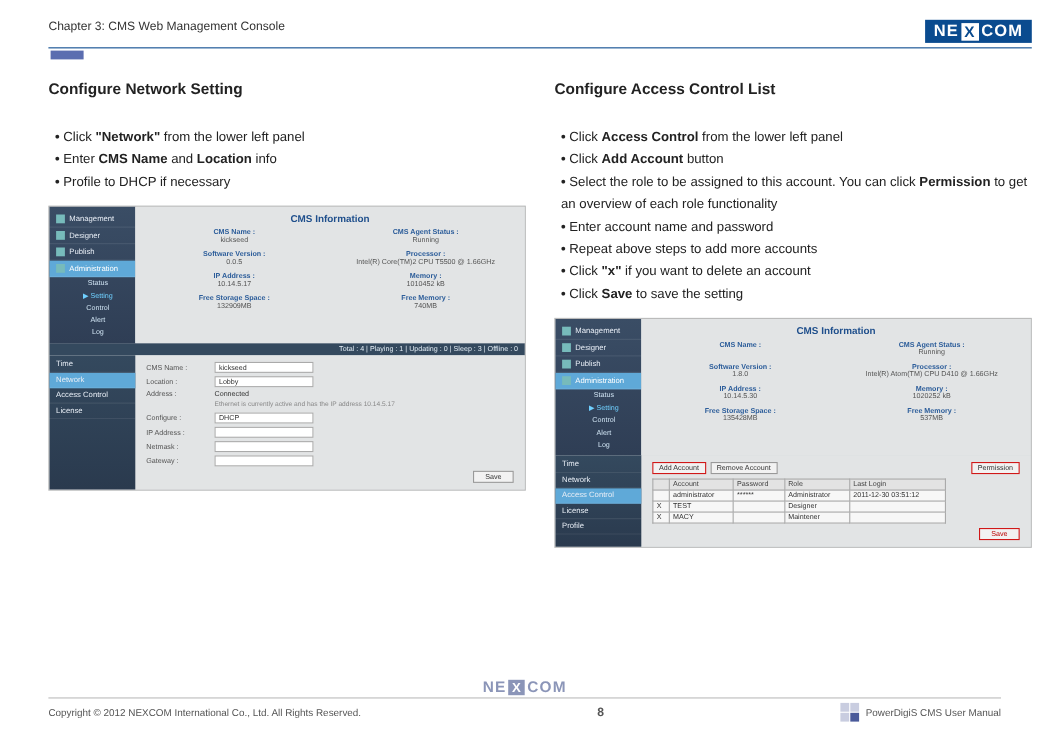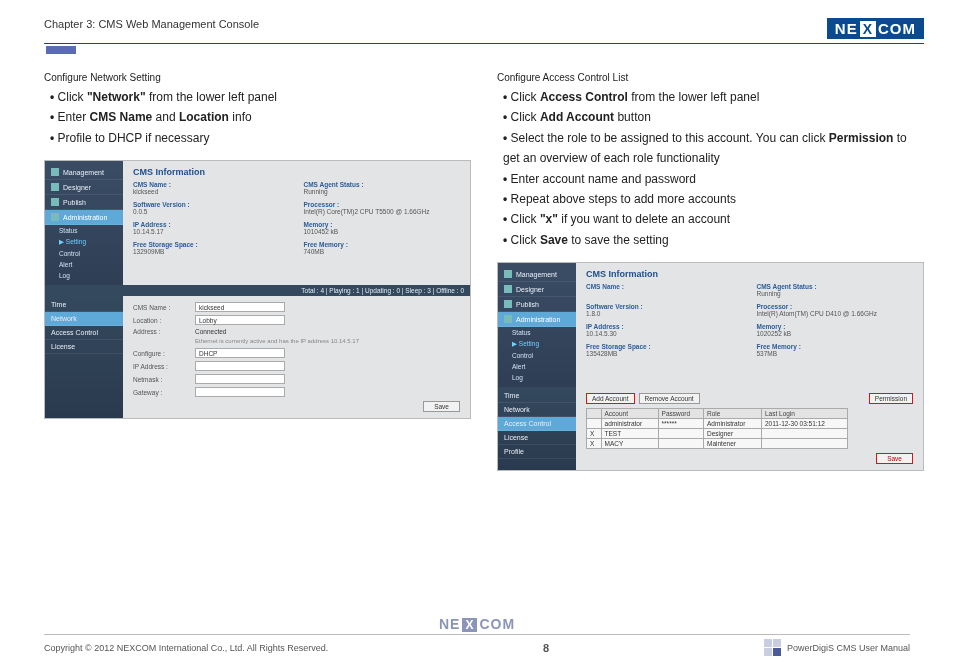--- a/index.html
+++ b/index.html
@@ -1,30 +1,30 @@
 <!DOCTYPE html>
 <html><head>
 <meta charset="utf-8">
 <style>
   * { box-sizing: border-box; margin: 0; padding: 0; }
   body { font-family: Arial, Helvetica, sans-serif; background: #fff; width: 954px; height: 672px; position: relative; color: #222; }
-  .page { width: 100%; height: 100%; padding: 18px 30px 30px 44px; position: relative; }
+  .page { width: 100%; height: 100%; padding: 18px 16px 30px 44px; position: relative; }
   .top-header { display: flex; justify-content: space-between; align-items: flex-start; margin-bottom: 4px; }
   .chapter { font-size: 11px; color: #333; }
   .logo-box { background: #0a4b8f; color: #fff; font-weight: bold; padding: 2px 8px; font-size: 15px; letter-spacing: 1px; display: flex; align-items: center; }
   .logo-x { background: #fff; color: #0a4b8f; padding: 0 3px; margin: 0 2px; font-size: 14px; }
   .header-rule { border-top: 1.5px solid #0a4b8f; margin-top: 4px; margin-bottom: 2px; }
   .blue-tab { width: 30px; height: 8px; background: #5b6db0; margin-left: 2px; margin-bottom: 18px; }
   .cols { display: flex; gap: 26px; }
   .col { flex: 1; }
-  .sect-title { font-size: 10px; font-weight: normal; margin-bottom: 4px; }
+  .sect-title { font-size: 14px; font-weight: bold; margin-bottom: 26px; }
   ul.bullets { list-style: none; padding-left: 6px; font-size: 12px; line-height: 1.7; margin-bottom: 12px; }
   ul.bullets li::before { content: "• "; font-weight: bold; }
   .screenshot-frame { border: 1px solid #bbb; background: #d9dcdd; font-size: 7px; color: #333; width: 100%; margin-bottom: 10px; }
-  .ss-top { display: flex; }
+  .ss-top { display: flex; text-align: center; }
   .ss-side { width: 78px; background: linear-gradient(#3a4d65,#2f3e55); color: #e8eef6; padding: 4px 0; }
   .ss-side .side-item { padding: 3px 6px; border-bottom: 1px solid rgba(255,255,255,.08); font-size: 7px; display:flex; align-items:center; gap:4px;}
   .ss-side .side-item.sel { background: #5fa9d8; color:#fff; }
   .ss-side .sub { padding: 2px 4px 2px 14px; font-size: 6.5px; color:#cfe3f2; }
   .ss-side .sub.hl { color:#6fd0ff; }
   .ss-main { flex: 1; background: #e2e4e5; padding: 6px 10px; }
   .ss-title { color:#1f4f8c; font-size: 9px; font-weight: bold; margin-bottom: 4px; }
   .info-grid { display: grid; grid-template-columns: 1fr 1fr; row-gap: 6px; column-gap: 14px; font-size: 6.5px; color:#444;}
   .info-grid .lbl { color:#2c5d9a; font-weight:bold; display:block; }
   .info-grid .val { color:#555; }

